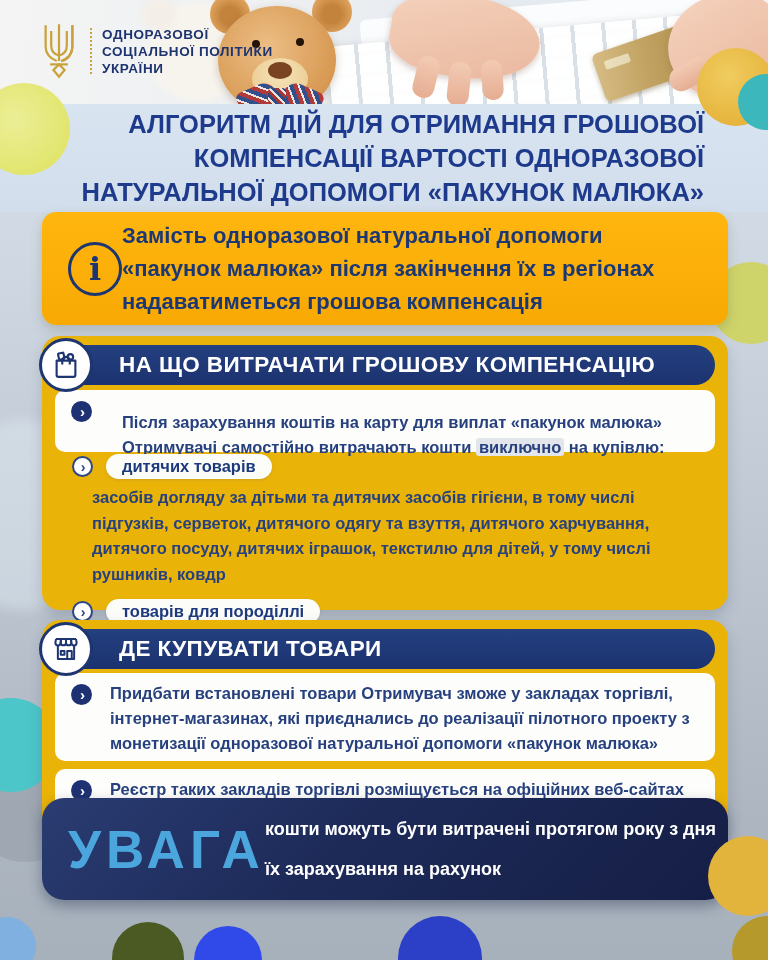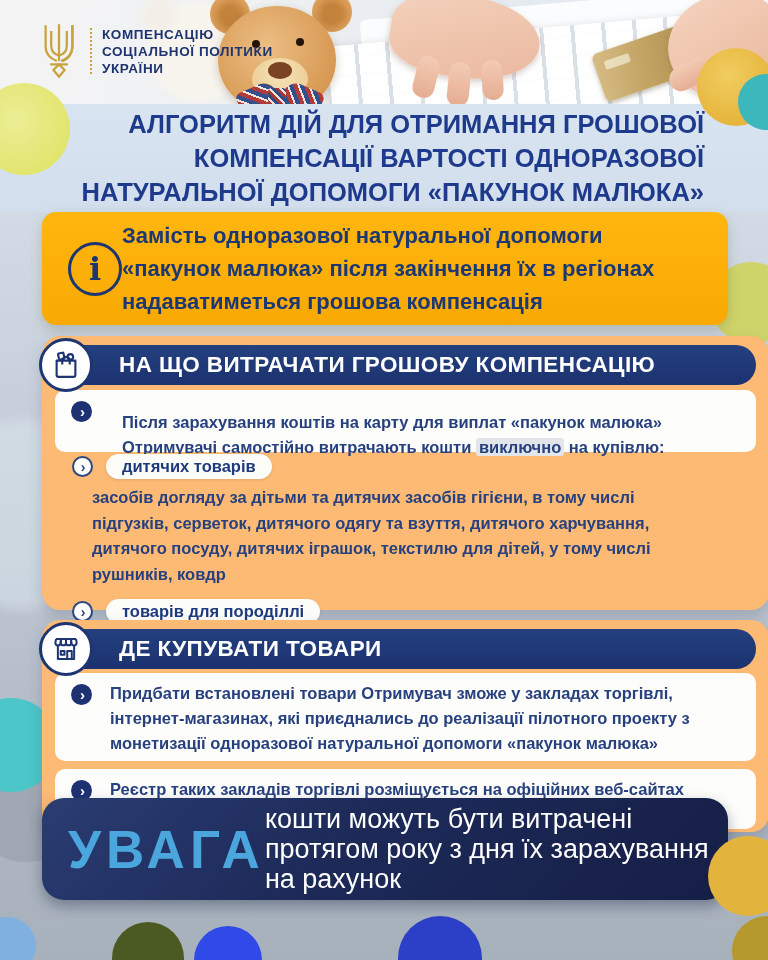--- a/index.html
+++ b/index.html
@@ -80,22 +80,22 @@
          text-wrap:balance;}
   
   .info-box{position:absolute;left:42px;top:212px;width:686px;height:113px;border-radius:14px;z-index:2;
             background:linear-gradient(180deg,#ffb60e 0%,#f8a903 100%);
             box-shadow:0 5px 12px rgba(90,90,60,.25);display:flex;align-items:center;}
   .info-icon{flex:0 0 auto;width:48px;height:48px;border-radius:50%;border:3px solid #1d3570;
              margin-left:26px;display:flex;align-items:center;justify-content:center;
              font-family:"DejaVu Serif",serif;font-weight:bold;font-size:32px;color:#1d3570;line-height:1;}
   .info-text{margin-left:26px;width:545px;color:#1c3874;font-weight:600;font-size:22px;line-height:33px;}
   
-  .card{position:absolute;left:42px;width:686px;background:#fdba74;border-radius:18px;z-index:2;
-        box-shadow:0 6px 14px rgba(60,70,90,.22);padding-left:41px;}
+  .card{position:absolute;left:42px;width:686px;background:#eab308;border-radius:18px;z-index:2;
+        box-shadow:0 6px 14px rgba(60,70,90,.22);}
   .card1{top:336px;height:274px;}
   .card2{top:620px;height:212px;}
   .hdr-bar{position:absolute;left:13px;right:13px;top:9px;height:40px;border-radius:20px;
            background:linear-gradient(180deg,#24407f,#1c3270);
            display:flex;align-items:center;padding-left:64px;box-sizing:border-box;}
   .hdr-title{color:#ffffff;font-weight:bold;font-size:22.5px;letter-spacing:.4px;white-space:nowrap;}
   .icon-circle{position:absolute;left:-3px;top:2px;width:54px;height:54px;border-radius:50%;
                background:#ffffff;border:3px solid #1d3570;box-sizing:border-box;z-index:3;
                display:flex;align-items:center;justify-content:center;}
   .white-box{position:absolute;left:13px;right:13px;background:#fdfdfb;border-radius:10px;
@@ -114,21 +114,21 @@
             color:#2c4784;display:flex;align-items:center;justify-content:center;font-size:14px;font-weight:bold;
             margin-right:13px;line-height:1;box-sizing:border-box;padding-left:1px;}
   .pill{background:#fcfcf9;border-radius:15px;padding:3px 16px;font-weight:bold;font-size:16.5px;
         color:#1e3a7e;box-shadow:0 1px 3px rgba(120,120,110,.25);}
   .item-desc{margin:6px 0 12px 20px;width:600px;color:#27417f;font-weight:600;font-size:16.5px;line-height:25.5px;}
   
   .footer{position:absolute;left:42px;top:798px;width:686px;height:102px;border-radius:22px;z-index:2;
           background:linear-gradient(135deg,#2a3c72 0%,#1d2a58 45%,#151e45 100%);
           box-shadow:0 6px 14px rgba(30,40,70,.4);display:flex;align-items:center;}
   .attention{margin-left:26px;color:#4ba6dd;font-weight:bold;font-size:53px;letter-spacing:5px;line-height:1;}
-  .footer-text{margin-left:20px;width:470px;color:#ffffff;font-weight:normal;font-size:27px;line-height:30px;}
+  .footer-text{margin-left:20px;width:470px;color:#ffffff;font-weight:bold;font-size:18px;line-height:40px;}
   svg{display:block;}
 </style>
 </head>
 <body>
 
 <div class="page">
   <div class="bg"></div>
 
   <div class="circle c11"></div>
   <div class="circle c1"></div>
@@ -167,21 +167,21 @@
       <path d="M8 3 v19 c0 8 5 11 10 13"></path>
       <path d="M32 3 v19 c0-0 0 11 -10 13"></path>
       <path d="M32 3 v19 c0 8 -5 11 -10 13"></path>
       <path d="M20 2 v33"></path>
       <path d="M13 8 v13 c0 5 3 8 7 9 4-1 7-4 7-9 V8"></path>
       <path d="M12 38 h16"></path>
       <path d="M20 38 l5 5 -5 6 -5-6 z"></path>
     </svg>
     <div class="logo-divider"></div>
     <div class="logo-text">
-      <div>КОМПЕНСАЦІЮ</div>
+      <div>ОДНОРАЗОВОЇ</div>
       <div>СОЦІАЛЬНОЇ ПОЛІТИКИ</div>
       <div>УКРАЇНИ</div>
     </div>
   </div>
 
   <div class="title-band">
     <h1 class="title" style="margin:0;text-align:right;">АЛГОРИТМ ДІЙ ДЛЯ ОТРИМАННЯ ГРОШОВОЇ КОМПЕНСАЦІЇ ВАРТОСТІ ОДНОРАЗОВОЇ НАТУРАЛЬНОЇ ДОПОМОГИ «ПАКУНОК МАЛЮКА»</h1>
   </div>
 
   <section class="info-box">

